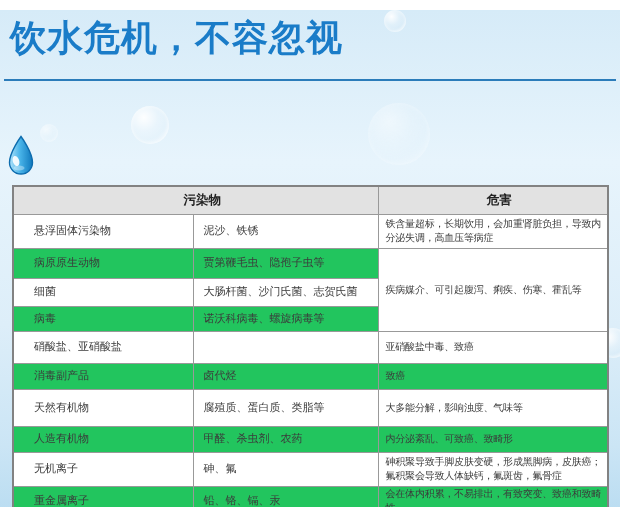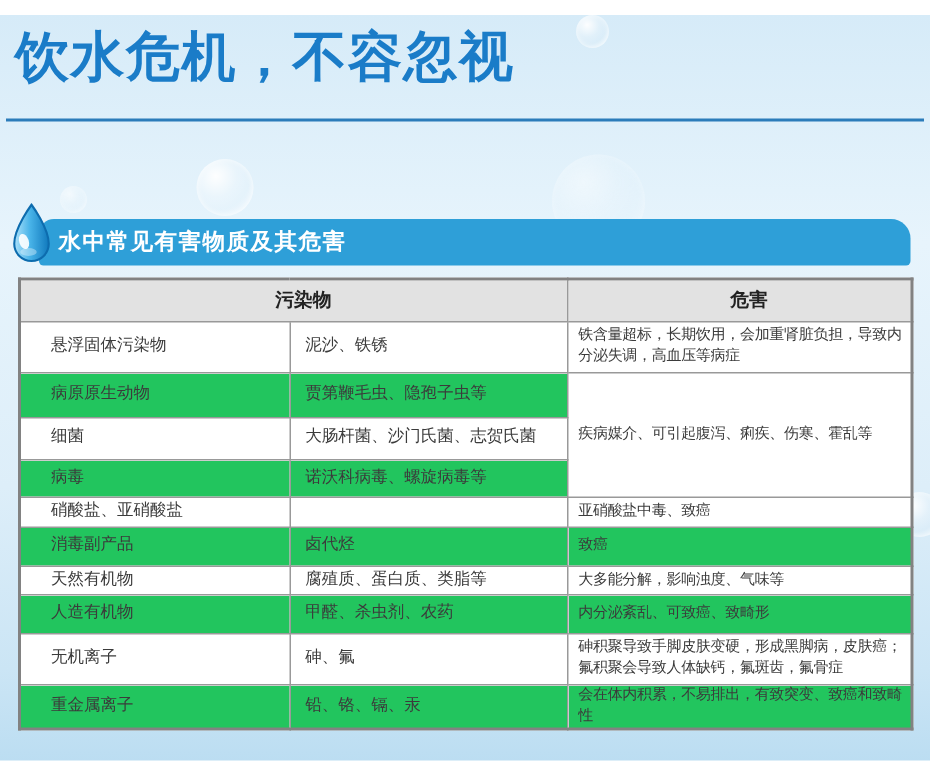--- a/index.html
+++ b/index.html
@@ -45,23 +45,20 @@
   <div class="bubble b1"></div>
   <div class="bubble b2"></div>
   <div class="bubble b3"></div>
   <div class="bubble b4"></div>
   <div class="bubble b5"></div>
 
   <div class="title">饮水危机，不容忽视</div>
   <div class="divider"></div>
 
 
-  <div class="banner">
-    <span class="banner-label">水中常见有害物质及其危害</span>
-  </div>
 
   <svg class="droplet" viewBox="0 0 28 42">
     <defs>
       <linearGradient id="dropGrad" x1="0" y1="0" x2="1" y2="0">
         <stop offset="0" stop-color="#aee2fa"></stop>
         <stop offset="0.45" stop-color="#49b4e9"></stop>
         <stop offset="1" stop-color="#1079bd"></stop>
       </linearGradient>
     </defs>
     <path d="M14 1.5 C14 1.5 2.5 17 2.5 27.5 a11.5 11.5 0 0 0 23 0 C25.5 17 14 1.5 14 1.5 Z" fill="url(#dropGrad)" stroke="#0d6cae" stroke-width="1.4"></path>
@@ -92,31 +89,31 @@
         <td class="c3 white" rowspan="3">疾病媒介、可引起腹泻、痢疾、伤寒、霍乱等</td>
       </tr>
       <tr class="odd" style="height:28px">
         <td class="c1">细菌</td>
         <td class="c2">大肠杆菌、沙门氏菌、志贺氏菌</td>
       </tr>
       <tr class="even" style="height:25px">
         <td class="c1">病毒</td>
         <td class="c2">诺沃科病毒、螺旋病毒等</td>
       </tr>
-      <tr class="odd" style="height:20px">
+      <tr class="odd" style="height:32px">
         <td class="c1">硝酸盐、亚硝酸盐</td>
         <td class="c2"></td>
         <td class="c3">亚硝酸盐中毒、致癌</td>
       </tr>
       <tr class="even" style="height:26px">
         <td class="c1">消毒副产品</td>
         <td class="c2">卤代烃</td>
         <td class="c3">致癌</td>
       </tr>
-      <tr class="odd" style="height:19px">
+      <tr class="odd" style="height:37px">
         <td class="c1">天然有机物</td>
         <td class="c2">腐殖质、蛋白质、类脂等</td>
         <td class="c3">大多能分解，影响浊度、气味等</td>
       </tr>
       <tr class="even" style="height:26px">
         <td class="c1">人造有机物</td>
         <td class="c2">甲醛、杀虫剂、农药</td>
         <td class="c3">内分泌紊乱、可致癌、致畸形</td>
       </tr>
       <tr class="odd" style="height:34px">

